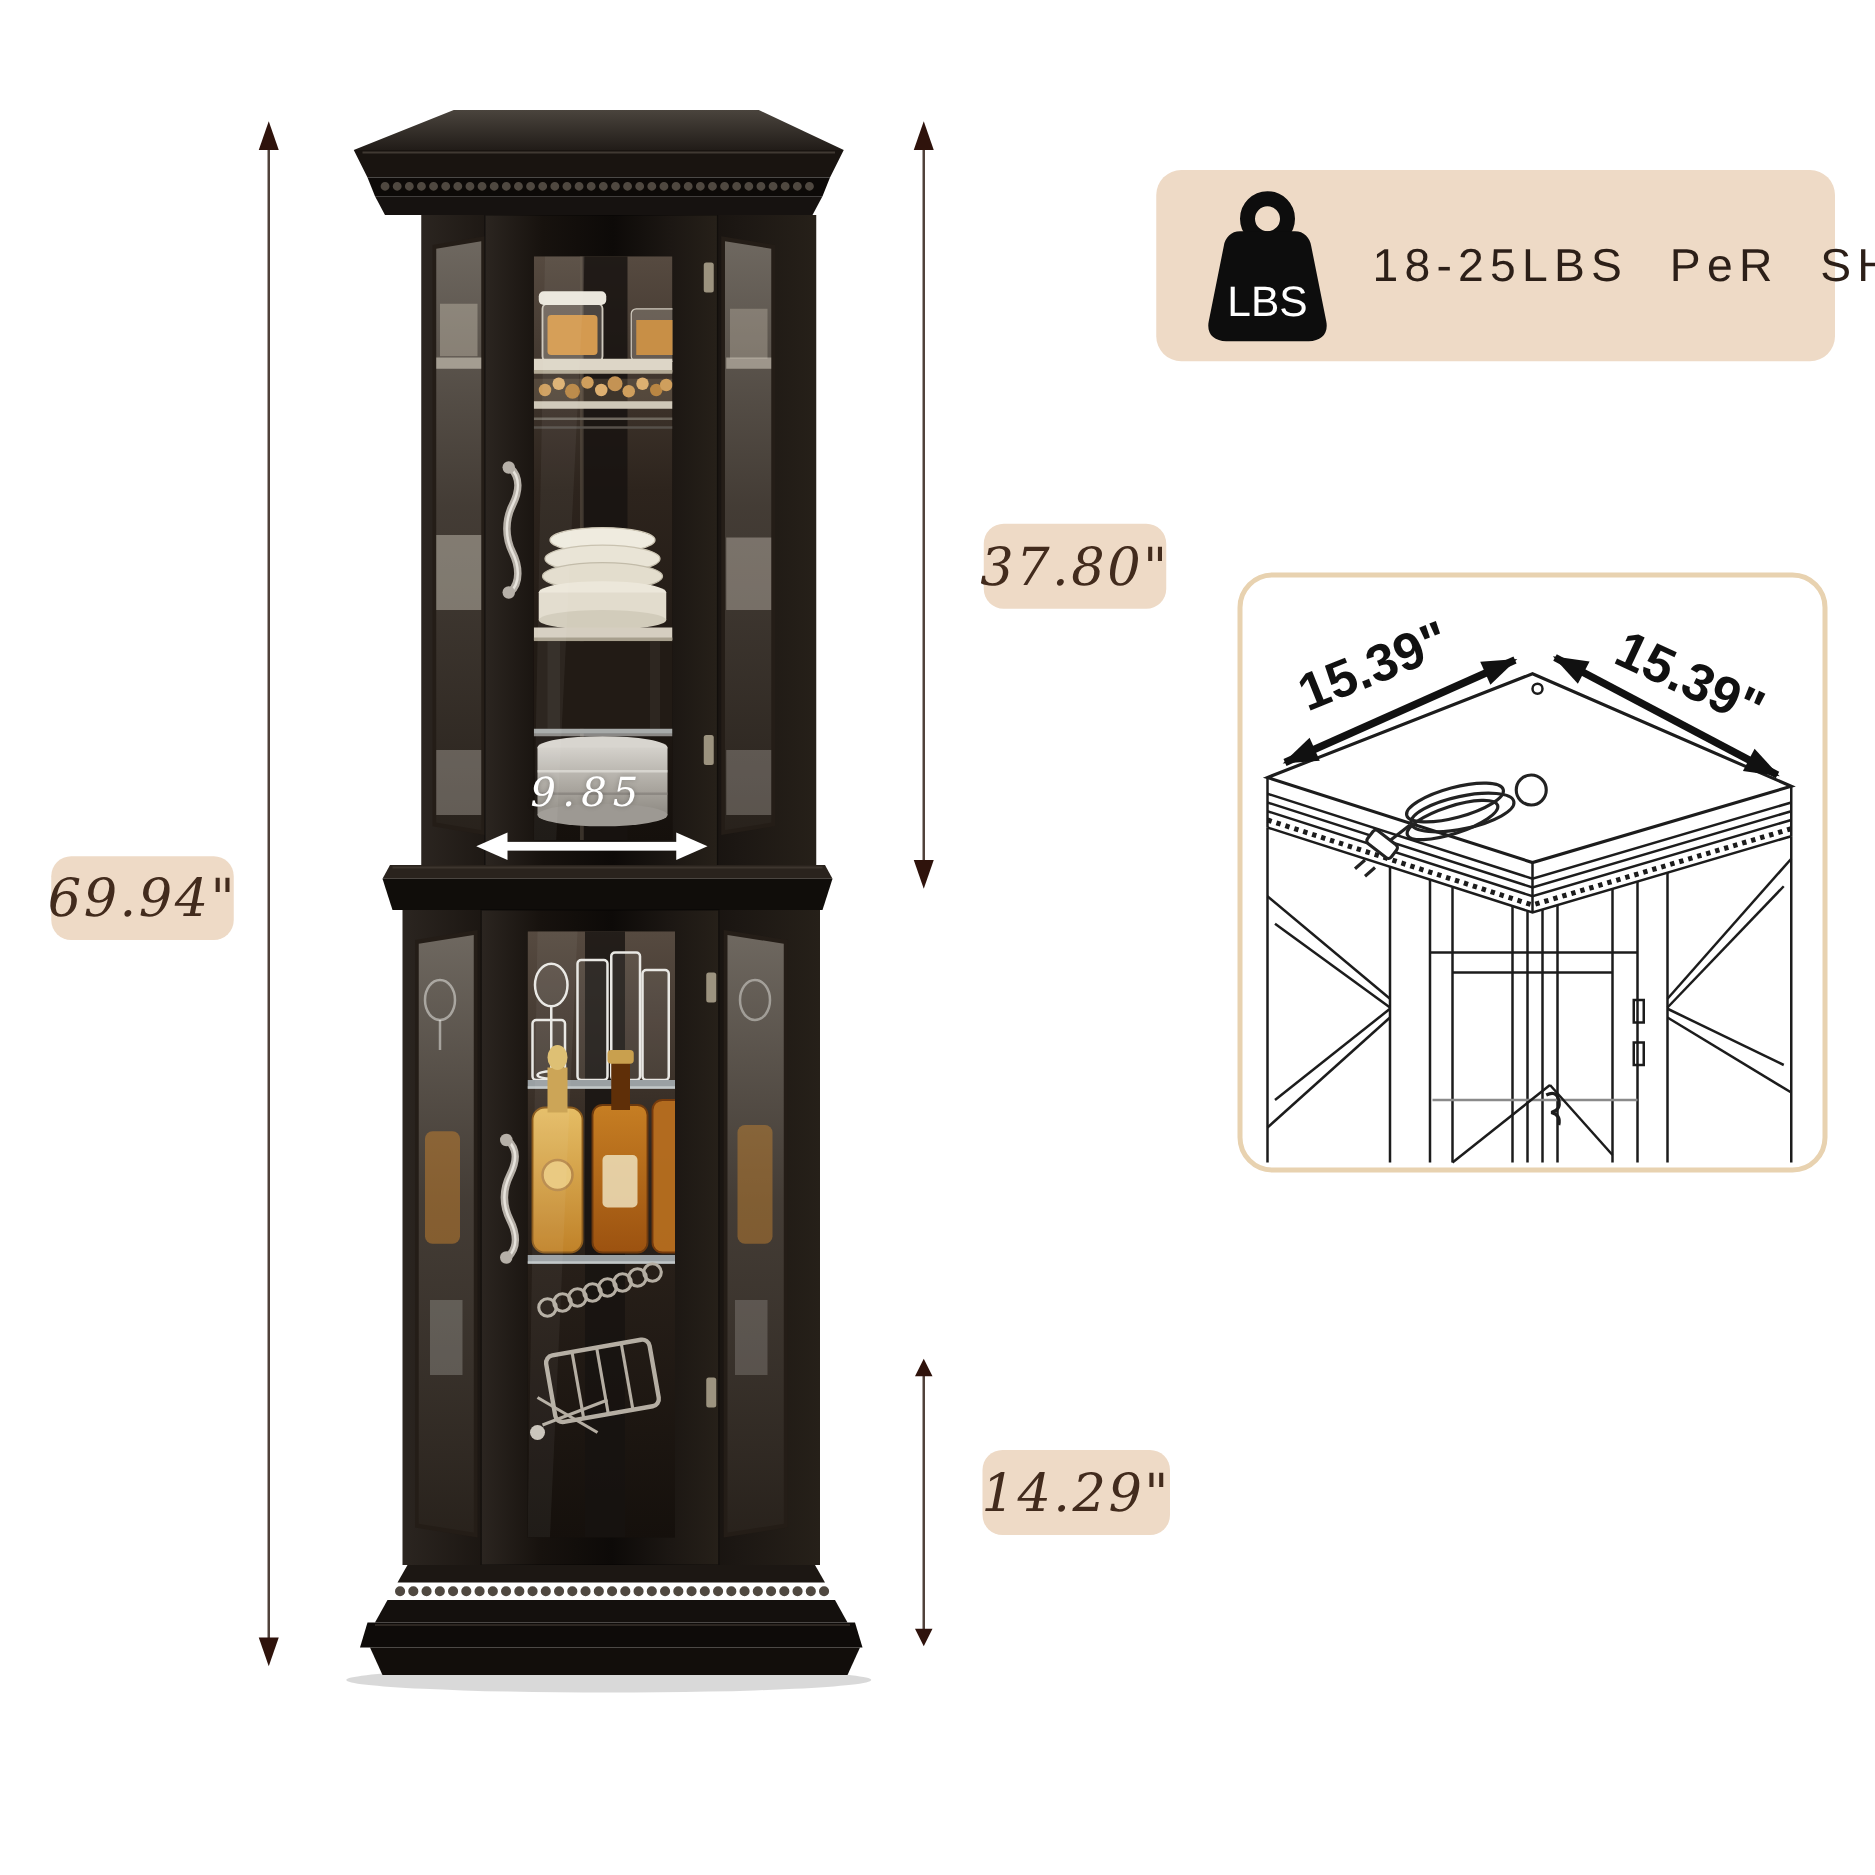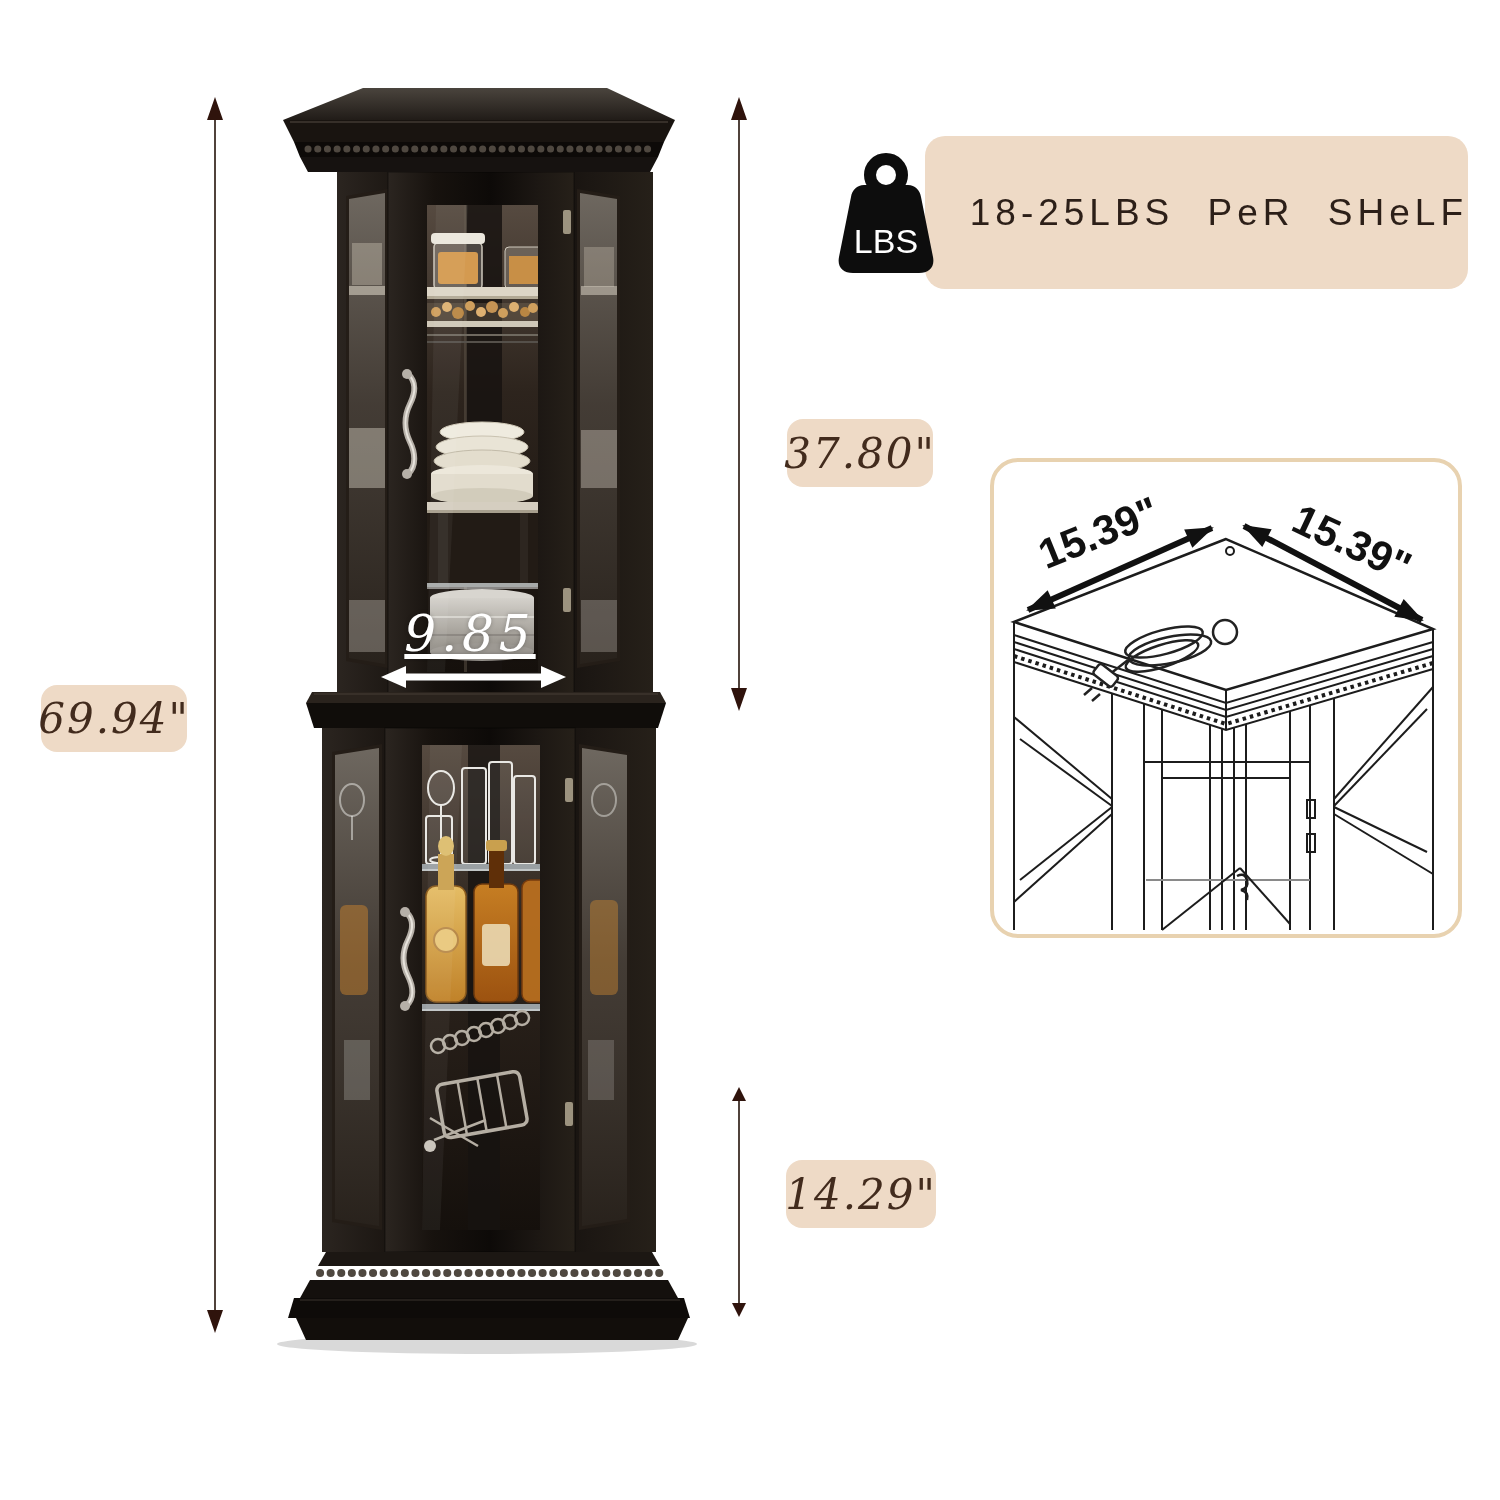--- a/index.html
+++ b/index.html
@@ -13,29 +13,27 @@
     display:flex;align-items:center;justify-content:center;
     font-family:"DejaVu Serif",serif;font-style:italic;
     color:#422b1d;font-size:42px;letter-spacing:2px;
   }
   #badge-total{left:41px;top:685px;width:146px;height:67px;}
   #badge-upper{left:787px;top:419px;width:146px;height:68px;}
   #badge-lower{left:786px;top:1160px;width:150px;height:68px;}
   #door-width-label{
     position:absolute;left:470px;top:634px;transform:translate(-50%,-50%);
     font-family:"DejaVu Serif",serif;font-style:italic;color:#ffffff;
-    font-size:50px;letter-spacing:5px;text-shadow:0 0 4px rgba(0,0,0,.25);
+    font-size:32px;letter-spacing:5px;text-shadow:0 0 4px rgba(0,0,0,.25);
     z-index:3;
-    text-decoration:underline;
   }
   #weight-badge{
     position:absolute;left:925px;top:136px;width:543px;height:153px;
     background:#eedac6;border-radius:20px;display:flex;align-items:center;
     z-index:2;
-    justify-content:flex-end;
   }
   #weight-icon{margin-left:33px;flex:0 0 auto;}
   #weight-text{
     margin-left:28px;font-size:37px;letter-spacing:5px;word-spacing:18px;
     color:#2c1f18;font-weight:500;white-space:nowrap;
   }
   #top-view-panel{
     position:absolute;left:990px;top:458px;width:472px;height:480px;
     background:#ffffff;border:4px solid #e8d2b0;border-radius:28px;
     box-sizing:border-box;overflow:hidden;z-index:2;

